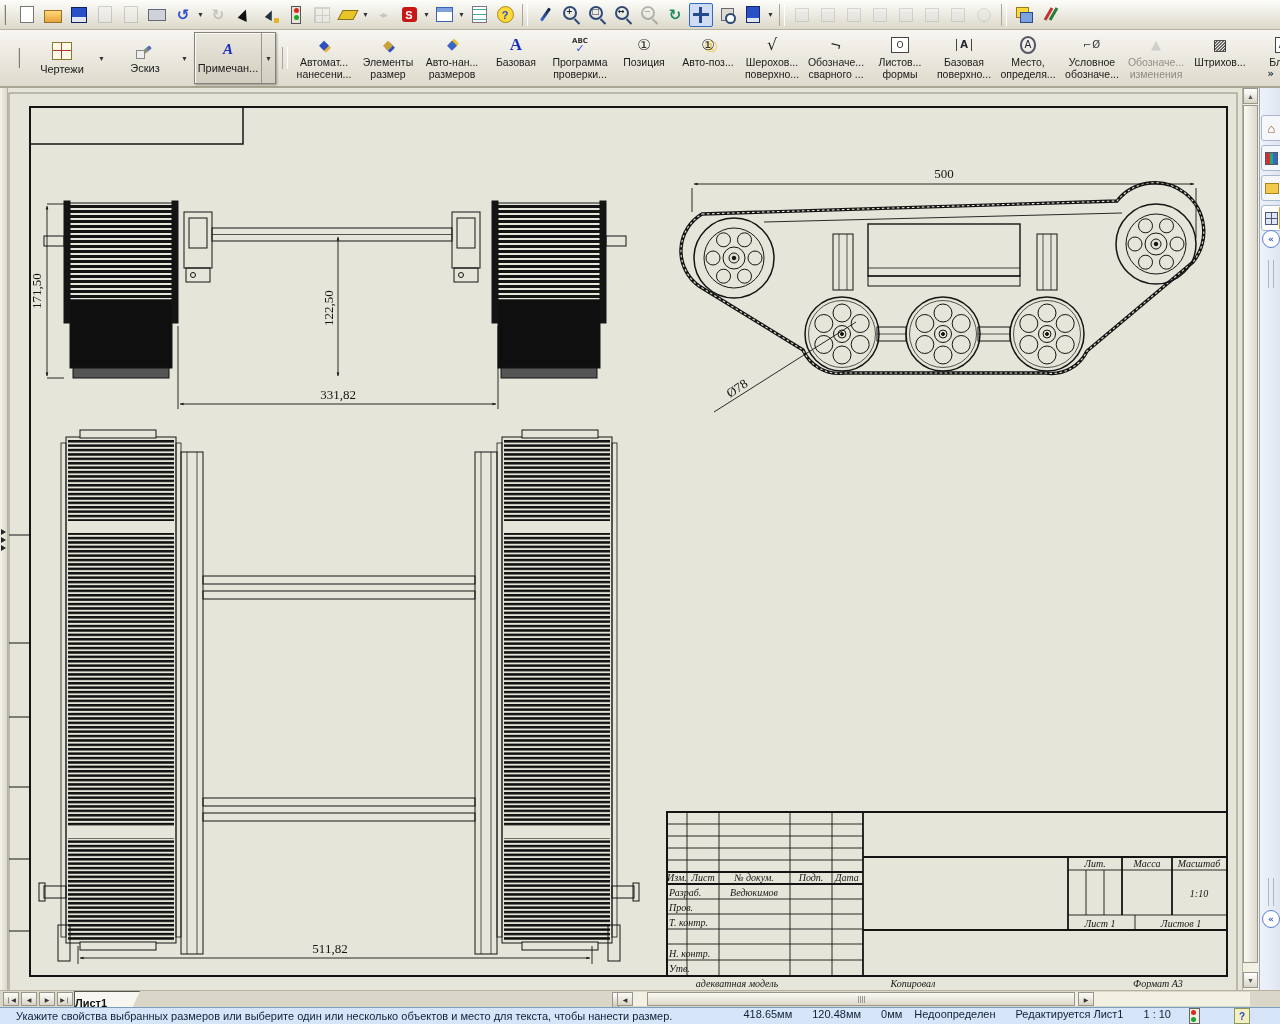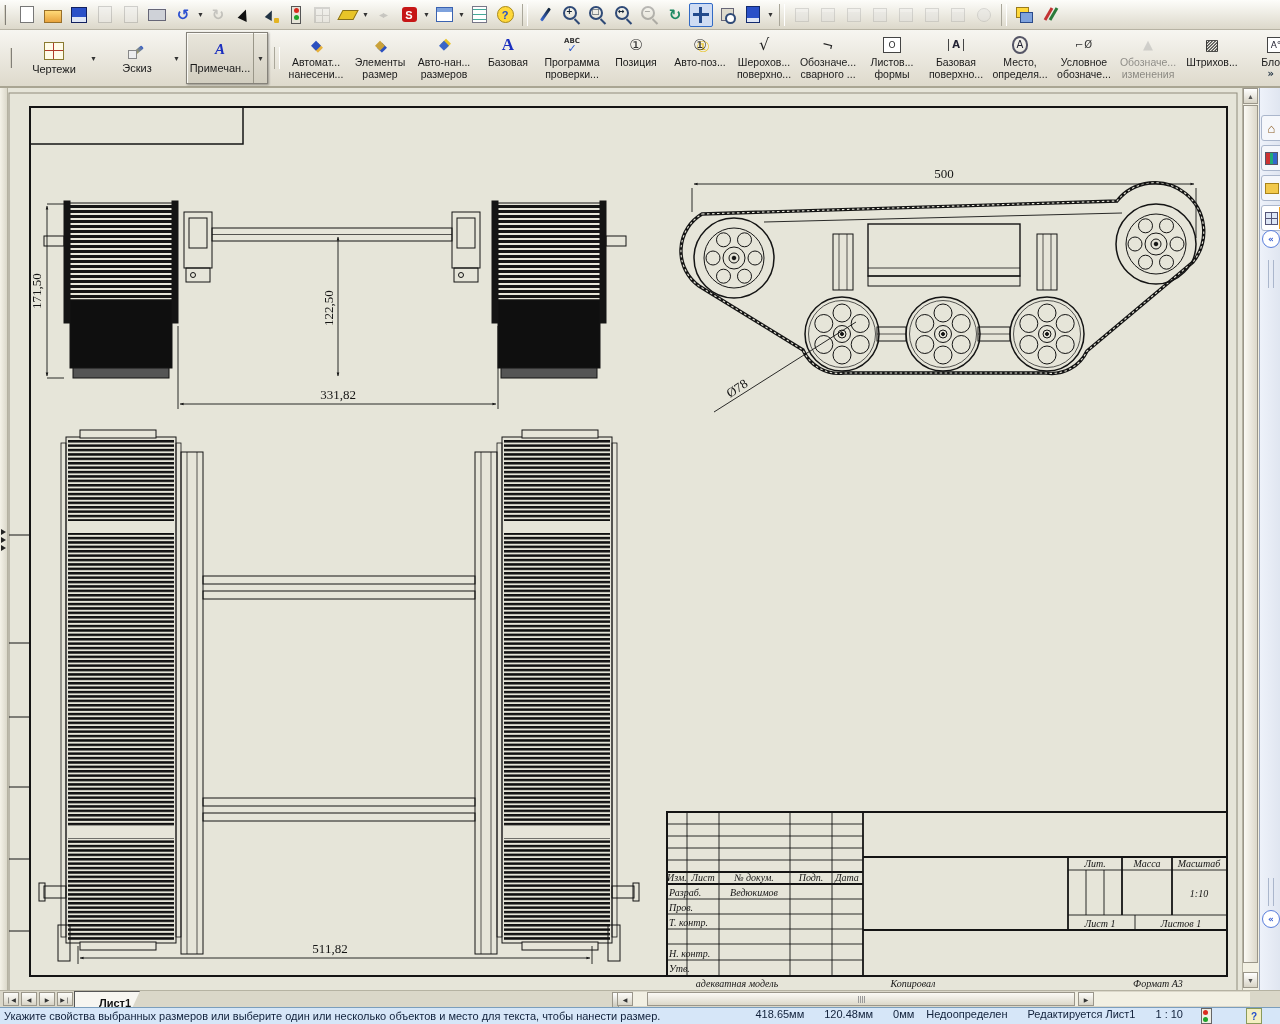--- a/index.html
+++ b/index.html
@@ -49,21 +49,21 @@
   .i-book::before{content:"";width:12px;height:15px;background:#2a50c8;border:1px solid #122a6e;box-shadow:inset 0 -4px 0 #dfe6f5;display:block;}
   .i-cube::before{content:"";width:12px;height:12px;background:#e4e1d4;border:1px solid #a5a192;box-shadow:inset 0 3px 0 #f2f0e6;display:block;}
   .i-sphere::before{content:"";width:12px;height:12px;background:#e4e1d4;border:1px solid #a5a192;border-radius:50%;display:block;}
   .i-layers::before{content:"";width:11px;height:9px;background:#ffd83a;border:1px solid #9a7b1a;position:absolute;top:3px;left:3px;}
   .i-layers::after{content:"";width:11px;height:9px;background:#7ea2dd;border:1px solid #2a4a8a;position:absolute;top:8px;left:7px;}
   .i-pens::before{content:"";width:3px;height:14px;background:#c23333;transform:rotate(30deg);position:absolute;left:8px;top:3px;}
   .i-pens::after{content:"";width:3px;height:14px;background:#2a7a3a;transform:rotate(30deg);position:absolute;left:13px;top:3px;}
   
   .tb2{position:absolute;left:0;top:30px;width:1280px;height:58px;
        background:linear-gradient(#f7f6f1,#dedacc);border-bottom:2px solid #a9a593;
-       display:flex;align-items:center;padding-left:8px;box-sizing:border-box;}
+       display:flex;align-items:center;padding-left:16px;box-sizing:border-box;}
   .gtabwrap{display:flex;align-items:stretch;height:50px;margin-right:2px;border:1px solid transparent;}
   .gtabwrap.act{background:linear-gradient(#e9e6dc,#d2cec0);border:1px solid #85827a;box-shadow:1px 1px 2px rgba(0,0,0,.35), inset 1px 1px 0 #fbfaf6;}
   .gtab{width:66px;display:flex;flex-direction:column;align-items:center;justify-content:center;gap:3px;font-size:11px;color:#1a1a1a;}
   .tabcar{width:13px;display:flex;align-items:center;justify-content:center;font-size:7px;color:#333;}
   .gtabwrap.act .tabcar{border-left:1px solid #999688;}
   .ticon{width:18px;height:16px;position:relative;}
   .t0{border:1px solid #8a7a30;background:linear-gradient(#b03a2a 1px,transparent 1px) 0 7px/18px 18px,linear-gradient(90deg,#b03a2a 1px,transparent 1px) 8px 0/18px 18px,#fffbe8;}
   .t1::before{content:"";width:13px;height:4px;background:linear-gradient(90deg,#e8c428,#3a62c8);transform:rotate(-40deg);position:absolute;left:3px;top:6px;border-radius:1px;}
   .t1::after{content:"";width:7px;height:7px;border:1px solid #888;position:absolute;left:0;bottom:0;background:#eee;}
   .t2::before{content:"A";font:bold italic 15px "Liberation Serif",serif;color:#1b2fbf;position:absolute;left:4px;top:-2px;}
@@ -113,33 +113,33 @@
      background:linear-gradient(#557 1px,transparent 1px) 0 5px/11px 11px,linear-gradient(90deg,#557 1px,transparent 1px) 5px 0/11px 11px,#dde6f5;}
   .chev{position:absolute;left:2px;width:16px;height:16px;border:1px solid #5a7edc;border-radius:50%;color:#3a5fd0;
         font:bold 9px "DejaVu Sans",sans-serif;display:flex;align-items:center;justify-content:center;background:#fff;}
   .tpgrip{position:absolute;left:8px;width:4px;height:28px;border-left:1px solid #aab6cc;border-right:1px solid #aab6cc;}
   
   .tabbar{position:absolute;left:0;top:990px;width:1280px;height:16px;background:#dad7c9;border-top:1px solid #b5b2a2;}
   .navbtn{position:absolute;top:1px;width:16px;height:14px;background:linear-gradient(#fdfdfa,#d8d4c6);border:1px solid #9a968a;box-sizing:border-box;
           font-size:6px;color:#333;display:flex;align-items:center;justify-content:center;}
   .sheettab{position:absolute;left:74px;top:0;width:66px;height:24px;background:#f7f6f1;
             clip-path:polygon(0 0,100% 0,calc(100% - 11px) 100%,0 100%);
-            border-left:1px solid #555;display:flex;align-items:center;padding-left:24px;box-sizing:border-box;
+            border-left:1px solid #555;display:flex;align-items:center;padding-left:0;box-sizing:border-box;
             font-weight:bold;font-size:11px;color:#111;box-shadow:inset 0 1px 0 #555;}
   .hsplit{position:absolute;left:612px;top:1px;width:5px;height:14px;background:linear-gradient(#fff,#ccc9bb);border:1px solid #9a968a;}
   .htrack{position:absolute;left:633px;top:1px;width:617px;height:14px;background:#f2f0e3;}
   .hbtn{position:absolute;top:1px;width:16px;height:14px;background:linear-gradient(#fdfdfa,#d8d4c6);border:1px solid #9a968a;box-sizing:border-box;
         font-size:6px;color:#333;display:flex;align-items:center;justify-content:center;}
   .hthumb{position:absolute;left:647px;top:1px;width:428px;height:14px;background:linear-gradient(#fbfaf5,#dcd8ca);border:1px solid #9a968a;box-sizing:border-box;
           display:flex;align-items:center;justify-content:center;gap:1px;}
   .hthumb i{width:1px;height:7px;background:#999;display:block;}
   .corner{position:absolute;right:0;top:0;width:28px;height:16px;background:#dad7c9;}
   
   .statusbar{position:absolute;left:0;top:1007px;width:1280px;height:17px;background:#d6e6f8;border-top:1px solid #7b9ebd;
-             display:flex;align-items:center;font-size:11px;color:#10203a;padding:0 4px;box-sizing:border-box;}
+             display:flex;align-items:center;font-size:11px;color:#10203a;padding:0 16px;box-sizing:border-box;}
   .sb-msg{flex:0 0 auto;}
   .sb-right{margin-left:auto;display:flex;align-items:flex-start;gap:0;}
   .sb-field{padding:0 10px;white-space:nowrap;}
   .sb-light{width:9px;height:14px;background:#efeee4;border:1px solid #666;position:relative;margin:0 8px;}
   .sb-light::before{content:"";width:5px;height:5px;border-radius:50%;background:#d92a1e;position:absolute;top:1px;left:1px;}
   .sb-light::after{content:"";width:5px;height:5px;border-radius:50%;background:#1fa32a;position:absolute;bottom:1px;left:1px;}
   .sb-help{width:14px;height:14px;background:#f4efc2;border:1px solid #8a9a5a;color:#234ecb;font:bold 10px "Liberation Sans",sans-serif;
            display:flex;align-items:center;justify-content:center;margin-left:26px;margin-right:14px;}
 </style>
 </head>

